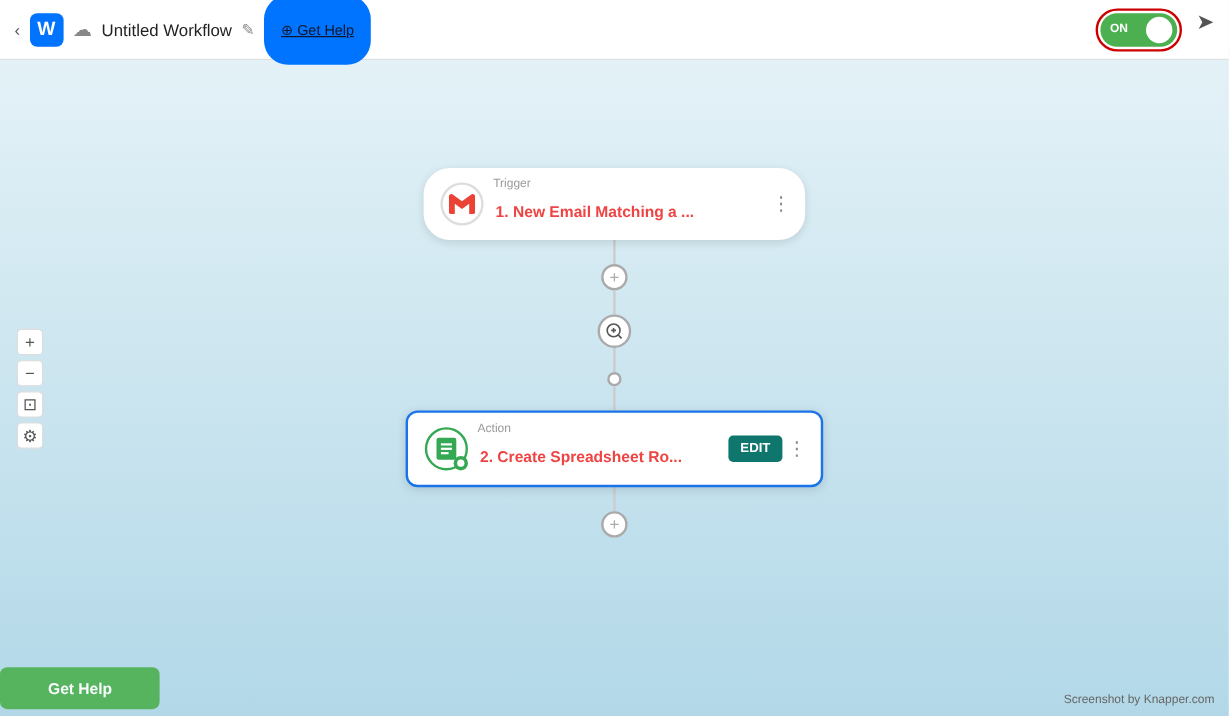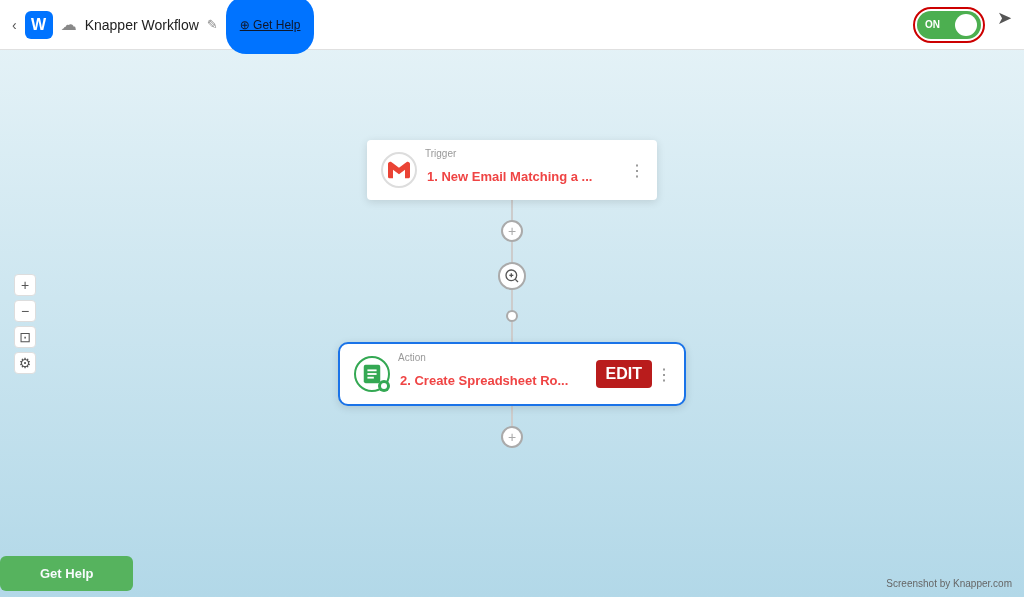--- a/index.html
+++ b/index.html
@@ -154,23 +154,23 @@
       left: 50%;
       transform: translateX(-50%);
       display: flex;
       flex-direction: column;
       align-items: center;
       gap: 0;
     }
 
     
     .trigger-node {
-      width: 290px;
-      background: white;
-      border-radius: 4px;
+      width: 318px;
+      background: white;
+      border-radius: 22px;
       box-shadow: 0 2px 8px rgba(0,0,0,0.12);
       padding: 12px 14px;
       display: flex;
       align-items: center;
       gap: 10px;
       position: relative;
     }
     .node-label {
       font-size: 10px;
       color: #999;
@@ -286,26 +286,26 @@
       right: -2px;
       display: flex;
       align-items: center;
       justify-content: center;
     }
     .edit-btn {
       position: absolute;
       right: 32px;
       top: 50%;
       transform: translateY(-50%);
-      background: #b91c1c;
+      background: #0f766e;
       color: white;
       border: none;
       border-radius: 4px;
       padding: 5px 10px;
-      font-size: 16px;
+      font-size: 11px;
       font-weight: 600;
       cursor: pointer;
     }
 
     
     .bottom-bar {
       position: absolute;
       bottom: 4px;
       left: 0;
       right: 0;
@@ -336,21 +336,21 @@
     }
   </style>
 </head>
 <body>
 
 <div class="header">
   <div class="header-left">
     <span class="nav-back">‹</span>
     <div class="w-logo">W</div>
     <span class="cloud-icon">☁</span>
-    <span class="workflow-title">Knapper Workflow</span>
+    <span class="workflow-title">Untitled Workflow</span>
     <span class="edit-icon">✎</span>
     <button class="get-help-btn">⊕ Get Help</button>
   </div>
   <div class="header-right">
     <div class="toggle-container">
       <div class="toggle-switch">
         <span class="toggle-label">ON</span>
         <div class="toggle-knob"></div>
       </div>
     </div>

